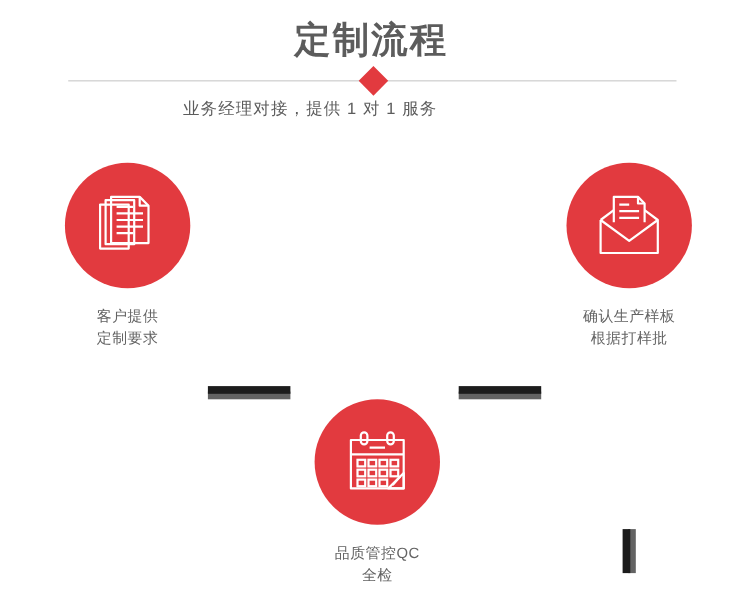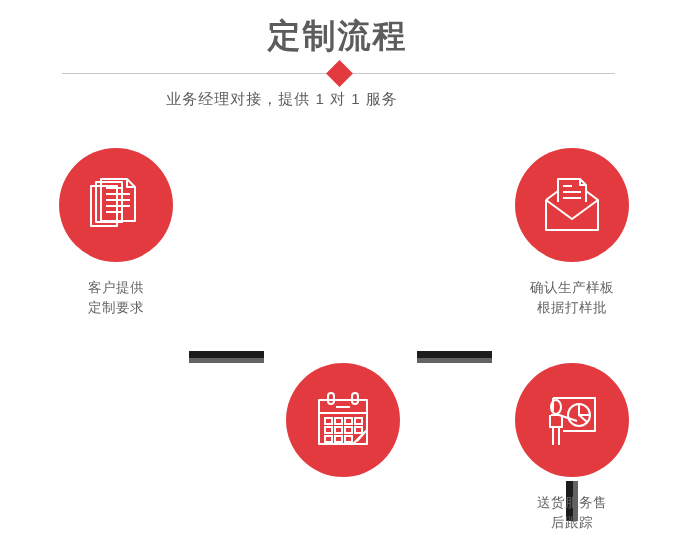--- a/index.html
+++ b/index.html
@@ -227,37 +227,19 @@
             <rect x="13" y="38" width="7" height="6"></rect>
             <rect x="23" y="38" width="7" height="6"></rect>
             <rect x="33" y="38" width="7" height="6"></rect>
             <rect x="43" y="38" width="7" height="6"></rect>
             <rect x="13" y="47" width="7" height="6"></rect>
             <rect x="23" y="47" width="7" height="6"></rect>
             <rect x="33" y="47" width="7" height="6"></rect>
           </g>
         </svg>
       </div>
-    </div>
-
-    <div class="node c2 r1">
-      <div class="circle">
-        <svg width="62" height="62" viewBox="0 0 62 62">
-          <g fill="none" stroke="#ffffff" stroke-width="2" stroke-linejoin="round">
-            <path d="M12 9 H54 V42 H22"></path>
-            <path d="M12 9 V22"></path>
-            <ellipse cx="15" cy="18" rx="5" ry="7"></ellipse>
-            <path d="M10 26 h8 l18 6"></path>
-            <path d="M9 26 v12 h12 v-12"></path>
-            <path d="M12 38 v18"></path>
-            <path d="M18 38 v18"></path>
-            <circle cx="38" cy="26" r="11"></circle>
-            <path d="M38 15 v11 h11"></path>
-            <path d="M38 26 L46 33"></path>
-          </g>
-        </svg>
-      </div>
-      <div class="label">送货服务售
-后跟踪</div>
-    </div>
+      <div class="label">品质管控QC
+全检</div>
+    </div>
+
 
   </div>
 </div>
 
 </body></html>

